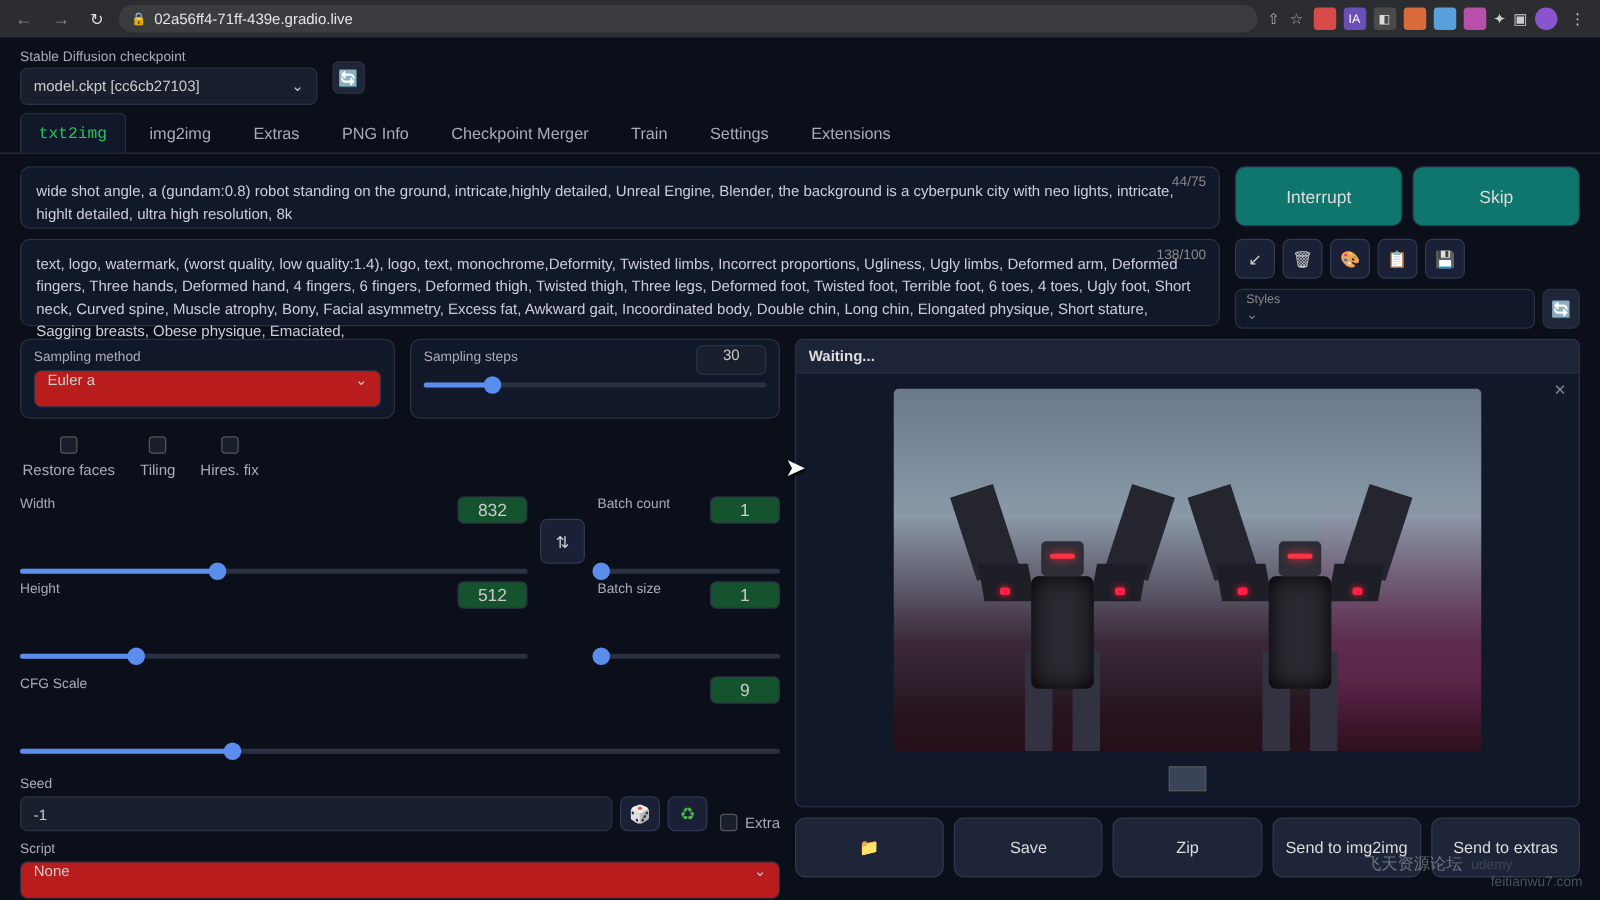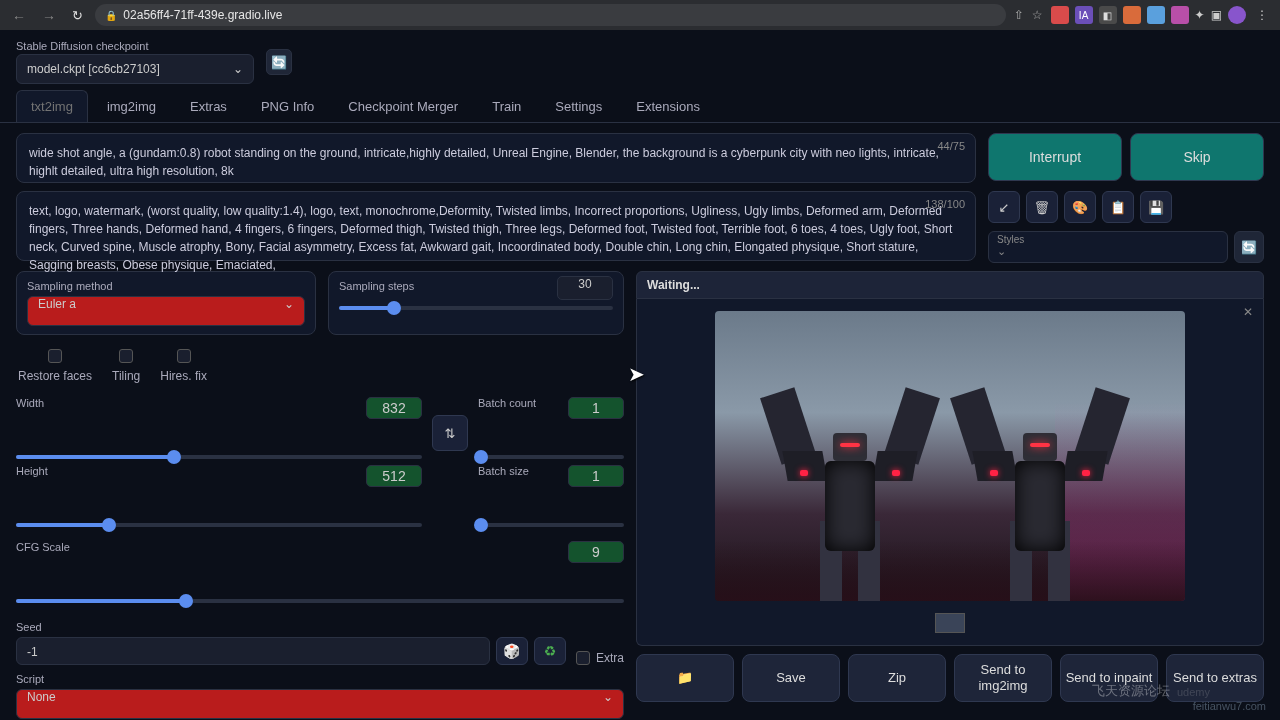--- a/index.html
+++ b/index.html
@@ -18,21 +18,21 @@
 
 
 .top-row { display: flex; align-items: center; gap: 12px; padding: 10px 16px 6px 16px; }
 .ckpt-label { font-size: 11px; color: #aab; }
 .ckpt-select { width: 238px; background: #1a1f2e; border: 1px solid #2a3142; border-radius: 6px; height: 30px; padding: 0 10px; display: flex; align-items: center; justify-content: space-between; font-size: 12px; color: #ccc; margin-top: 2px; }
 .refresh-btn { width: 26px; height: 26px; background: #1f2637; border: 1px solid #2a3142; border-radius: 5px; display: flex; align-items: center; justify-content: center; color: #5aa0ff; font-size: 13px; }
 
 
 .tabs { display: flex; gap: 4px; padding: 0 16px; border-bottom: 1px solid #2a3142; }
 .tab { padding: 8px 14px; font-size: 13px; color: #aab; cursor: pointer; border: 1px solid transparent; border-bottom: none; }
-.tab.active { color: #737373; border-color: #2a3142; border-radius: 6px 6px 0 0; background: #11182a; }
+.tab.active { color: #22c55e; border-color: #2a3142; border-radius: 6px 6px 0 0; background: #11182a; font-family: Liberation Mono, monospace; }
 
 
 .main { display: flex; padding: 10px 16px; gap: 12px; }
 
 
 .prompt-row { display: flex; gap: 12px; }
 .prompt-box { flex: 0 0 960px; position: relative; background: #11182a; border: 1px solid #2a3142; border-radius: 8px; padding: 10px 12px; font-size: 12px; color: #ccd; line-height: 1.5; }
 .prompt-box.small { height: 50px; }
 .prompt-box.big { height: 70px; }
 .token-count { position: absolute; top: 4px; right: 10px; font-size: 11px; color: #888; }
@@ -367,21 +367,20 @@
             </div>
             <div class="thumb-strip"></div>
           </div>
         </div>
 
         <div class="action-row">
           <div class="action-btn">📁</div>
           <div class="action-btn">Save</div>
           <div class="action-btn">Zip</div>
           <div class="action-btn">Send to img2img</div>
-          <div class="action-btn">Send to inpaint</div>
           <div class="action-btn">Send to extras</div>
         </div>
       </div>
     </div>
 
   </div>
 </div>
 
 <div class="cursor">➤</div>
 <div class="wm1">飞天资源论坛</div>

